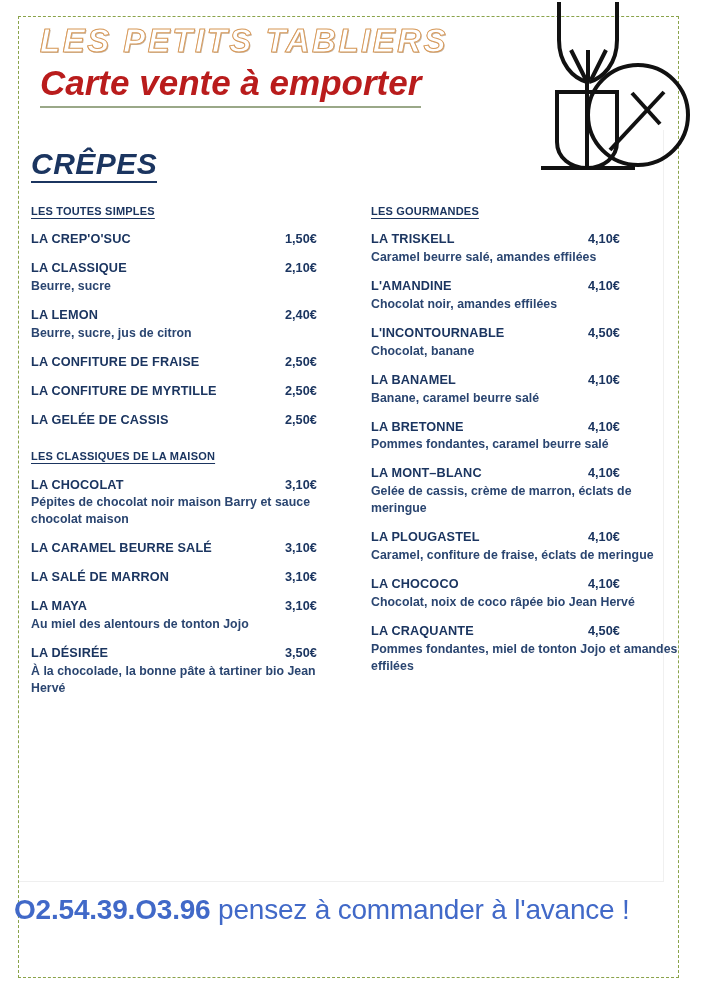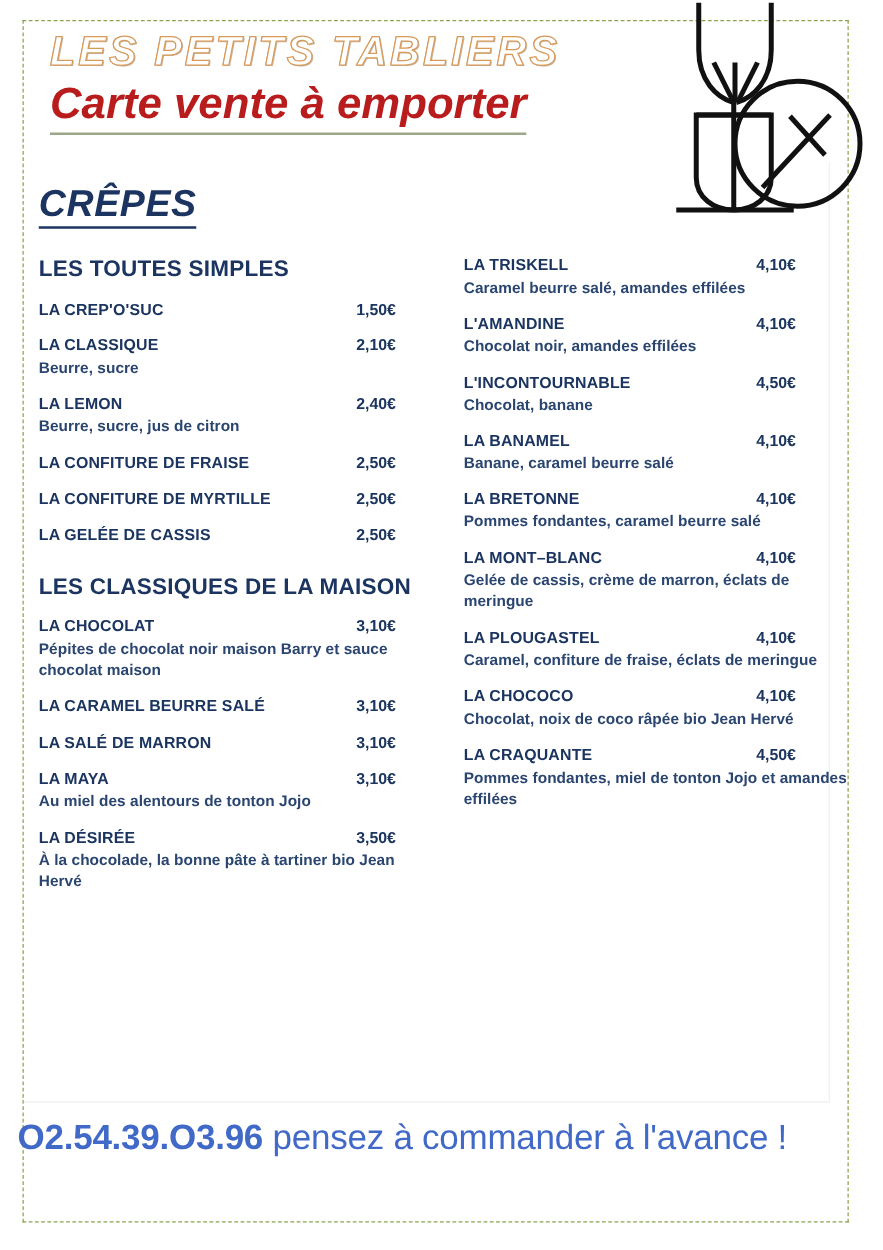--- a/index.html
+++ b/index.html
@@ -95,24 +95,25 @@
 
   
   .col {
     position: absolute;
     color: #1b3560;
   }
   .col-left  { left: 31px;  top: 205px; width: 305px; }
   .col-right { left: 371px; top: 205px; width: 310px; }
 
   .section-title {
-    font-size: 18px;
+    font-size: 11px;
     font-weight: bold;
     color: #1b3560;
     letter-spacing: 0.2px;
+    text-decoration: underline;
     text-underline-offset: 3px;
     text-decoration-thickness: 1.3px;
     margin: 0 0 14px 0;
     line-height: 1.2;
   }
   .section-title.spaced { margin-top: 22px; }
 
   .item { margin: 0 0 13px 0; }
   .item-head {
     display: flex;
@@ -128,21 +129,21 @@
   }
   .item-price {
     font-size: 12.7px;
     font-weight: bold;
     color: #1b3560;
     white-space: nowrap;
     margin-left: auto;
   }
   .col-left  .item-price { position: absolute; left: 254px; }
   .col-left  .item-head  { position: relative; }
-  .col-right .item-price { position: absolute; left: 234px; }
+  .col-right .item-price { position: absolute; left: 217px; }
   .col-right .item-head  { position: relative; }
 
   .item-desc {
     font-size: 12.3px;
     font-weight: bold;
     color: #2a4570;
     line-height: 1.38;
     margin-top: 1px;
     letter-spacing: 0.05px;
   }
@@ -277,20 +278,21 @@
         <span class="item-name">LA DÉSIRÉE</span>
         <span class="item-price">3,50€</span>
       </div>
       <div class="item-desc">À la chocolade, la bonne pâte à tartiner bio Jean Hervé</div>
     </div>
 
   </div>
 
   <div class="col col-right">
 
+    <div class="section-title">LES GOURMANDES</div>
 
     <div class="item">
       <div class="item-head">
         <span class="item-name">LA TRISKELL</span>
         <span class="item-price">4,10€</span>
       </div>
       <div class="item-desc">Caramel beurre salé, amandes effilées</div>
     </div>
     <div class="item">
       <div class="item-head">

